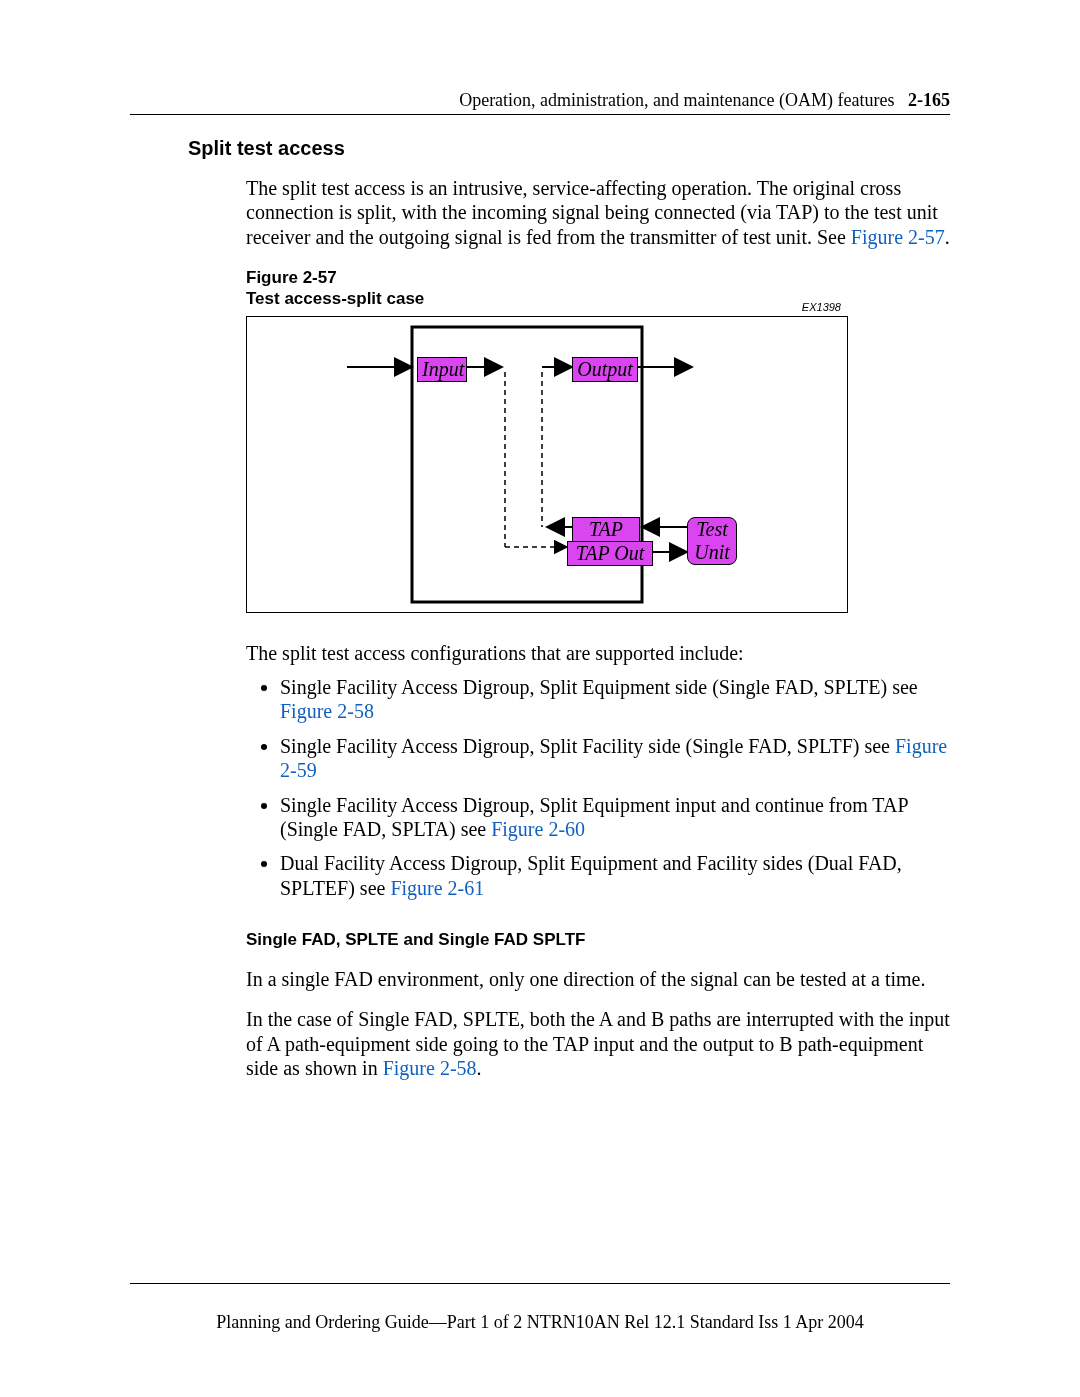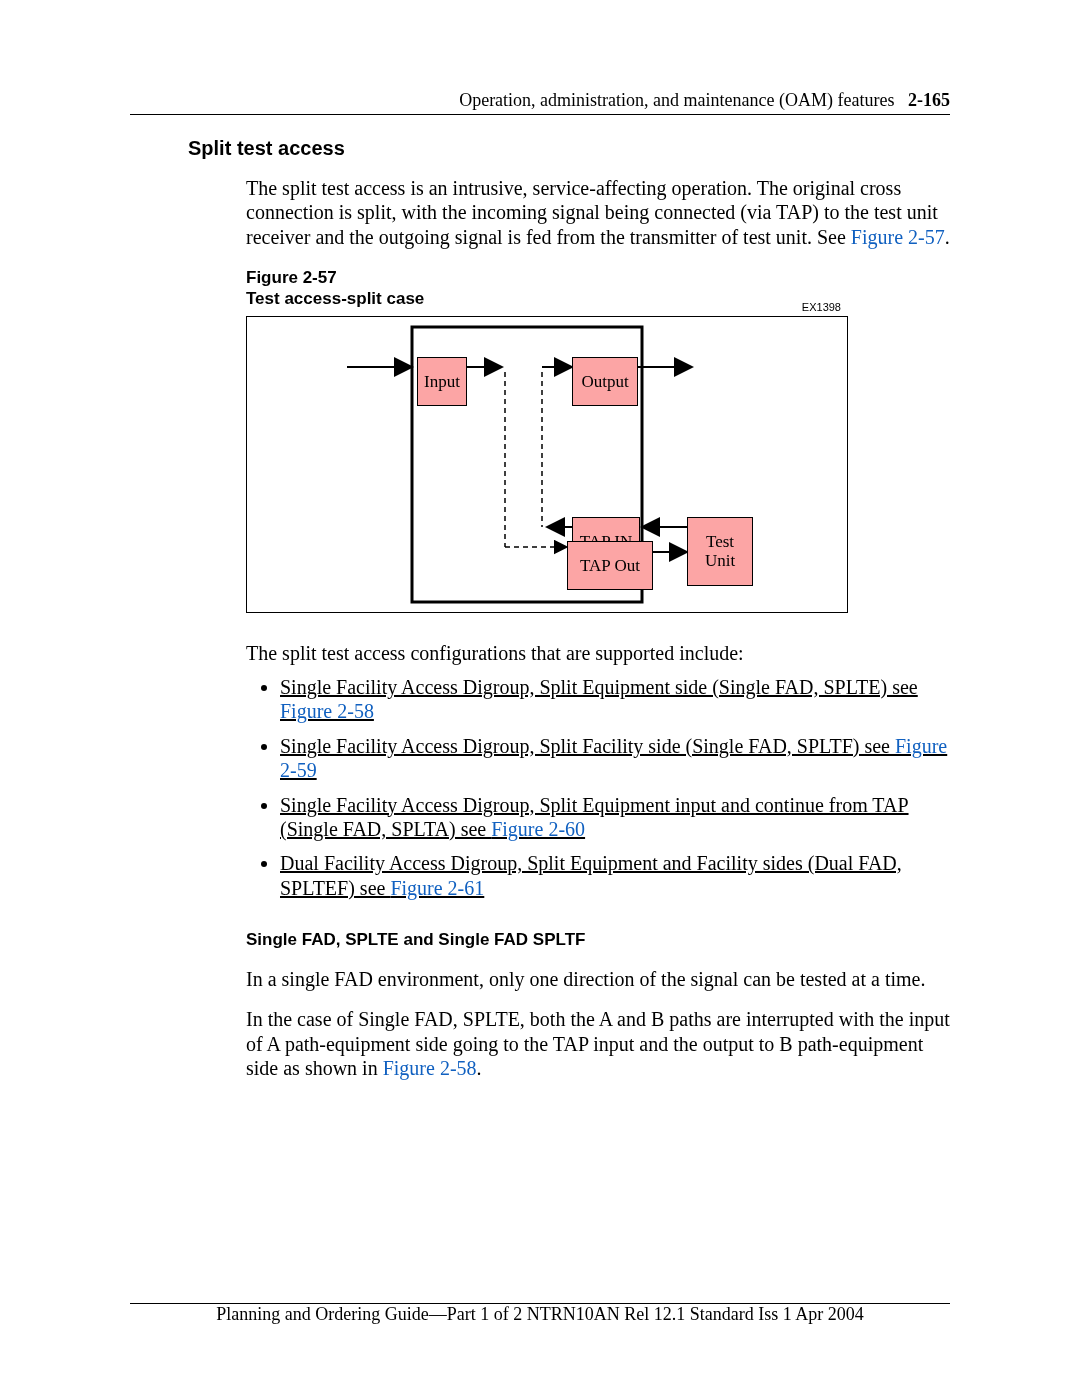--- a/index.html
+++ b/index.html
@@ -37,58 +37,59 @@
   }
   .body-block p { margin: 16px 0 10px 0; }
   .fig-cap {
     font-family: Arial, Helvetica, sans-serif;
     font-weight: bold;
     font-size: 17px;
     line-height: 1.25;
     margin: 18px 0 2px 0;
   }
   a.xref { color: #1060c0; text-decoration: none; }
-  ul.bul { margin: 6px 0 4px 0; padding-left: 34px; text-decoration: underline; }
+  ul.bul { margin: 6px 0 4px 0; padding-left: 34px; }
   ul.bul li { margin-bottom: 10px; }
   .note-em { font-style: italic; font-weight: bold; }
   .sub-head {
     font-family: Arial, Helvetica, sans-serif;
     font-weight: bold;
     font-size: 17px;
     margin: 30px 0 2px 0;
   }
   .ftr {
     position: absolute;
-    left: 130px; right: 130px; bottom: 72px;
+    left: 130px; right: 130px; bottom: 64px;
     border-top: 1.5px solid #000;
-    padding-top: 0;
+    padding-top: 28px;
     text-align: center;
     font-size: 18px;
   }
   
   .diagram {
     position: relative;
     width: 600px;
     height: 295px;
     border: 1px solid #000;
     margin: 6px 0 28px 0;
+    font-style: italic;
   }
   .ex-id {
     position: absolute;
     right: 6px; top: -16px;
     font-family: Arial, Helvetica, sans-serif;
     font-size: 11px;
   }
   .dbox {
     position: absolute;
     border: 1px solid #000;
-    font-size: 17px;
+    font-size: 20px;
     text-align: center;
-    background: #fca5a5;
-    padding: 14px 4px;
+    background: #d946ef;
+    padding: 0 4px;
     line-height: 1.15;
     box-sizing: border-box;
   }
   svg.diagram-svg {
     position: absolute;
     left: 0; top: 0;
     width: 600px; height: 295px;
   }
 </style>
 </head>
@@ -142,21 +143,21 @@
 
         <line x1="440" y1="210" x2="395" y2="210" stroke="#000" stroke-width="2" marker-end="url(#ah)"></line>
 
         <line x1="395" y1="235" x2="440" y2="235" stroke="#000" stroke-width="2" marker-end="url(#ah)"></line>
       </svg>
 
       <div class="dbox" style="left:170px; top:40px; width:50px;">Input</div>
       <div class="dbox" style="left:325px; top:40px; width:66px;">Output</div>
       <div class="dbox" style="left:325px; top:200px; width:68px;">TAP IN</div>
       <div class="dbox" style="left:320px; top:224px; width:86px;">TAP Out</div>
-      <div class="dbox" style="left:440px; top:200px; width:66px;">
+      <div class="dbox" style="left:440px; top:200px; width:50px;border-radius:8px;">
         <span>Test</span><br>
         <span>Unit</span>
       </div>
     </div>
 
     <p>The split test access configurations that are supported include:</p>
 
     <ul class="bul">
       <li>
         <span>Single Facility Access Digroup, Split Equipment side (Single FAD, SPLTE) see </span><a class="xref" href="#">Figure 2-58</a><span></span>

